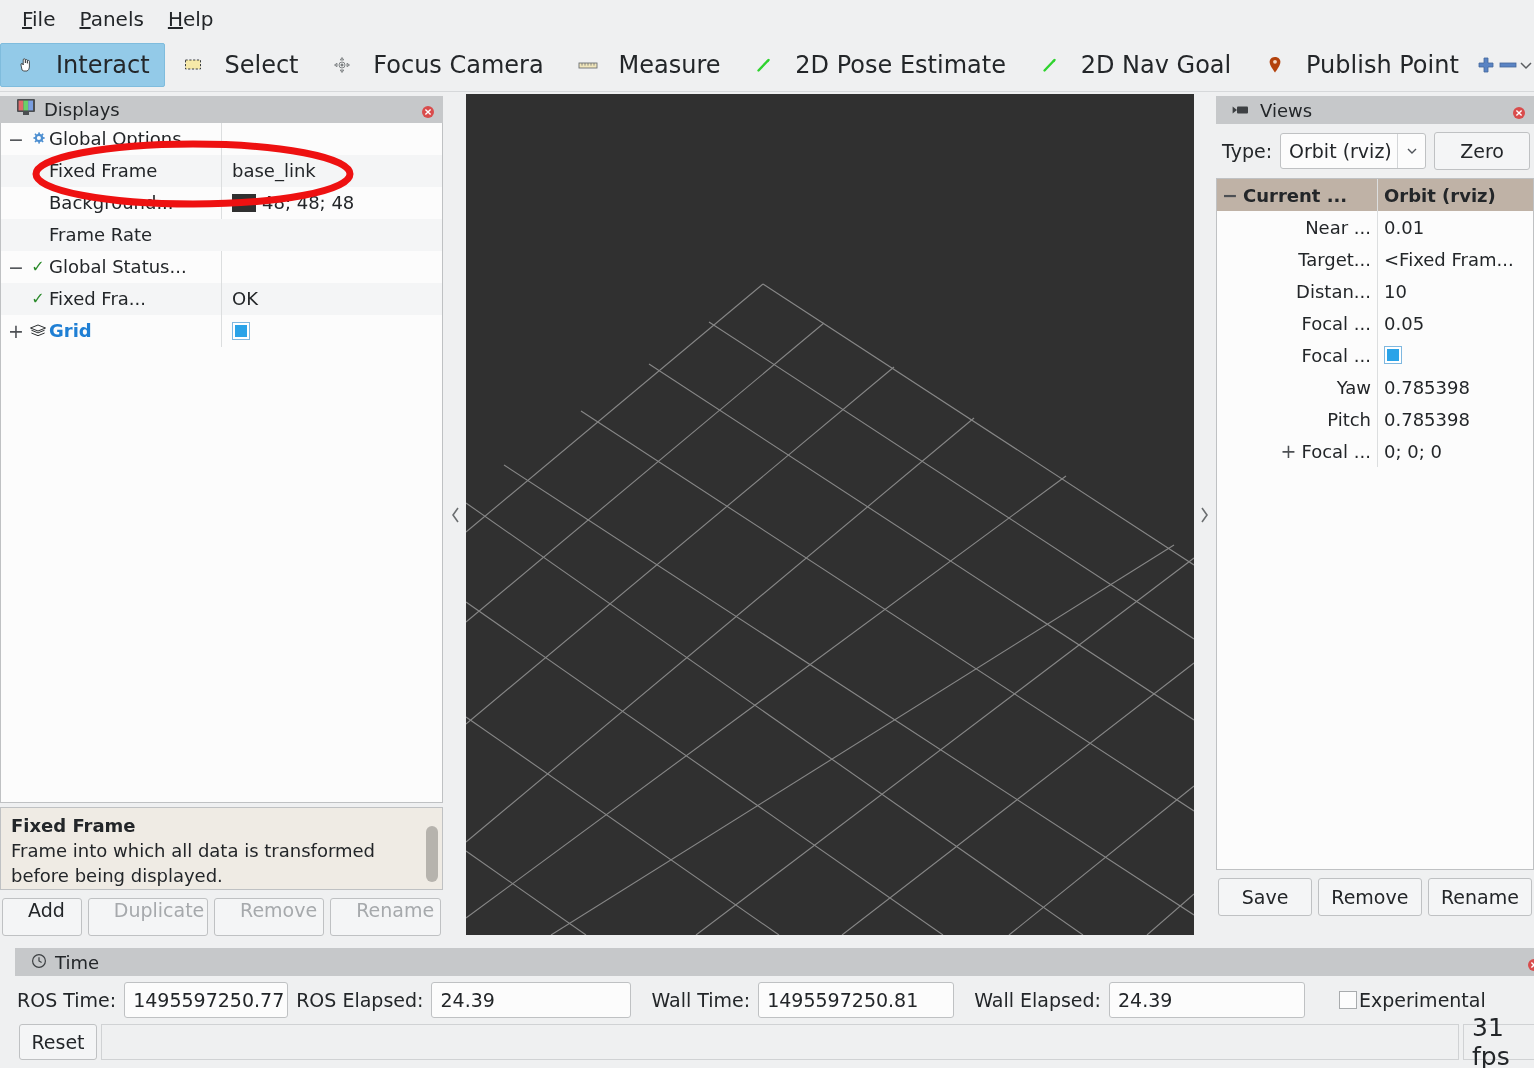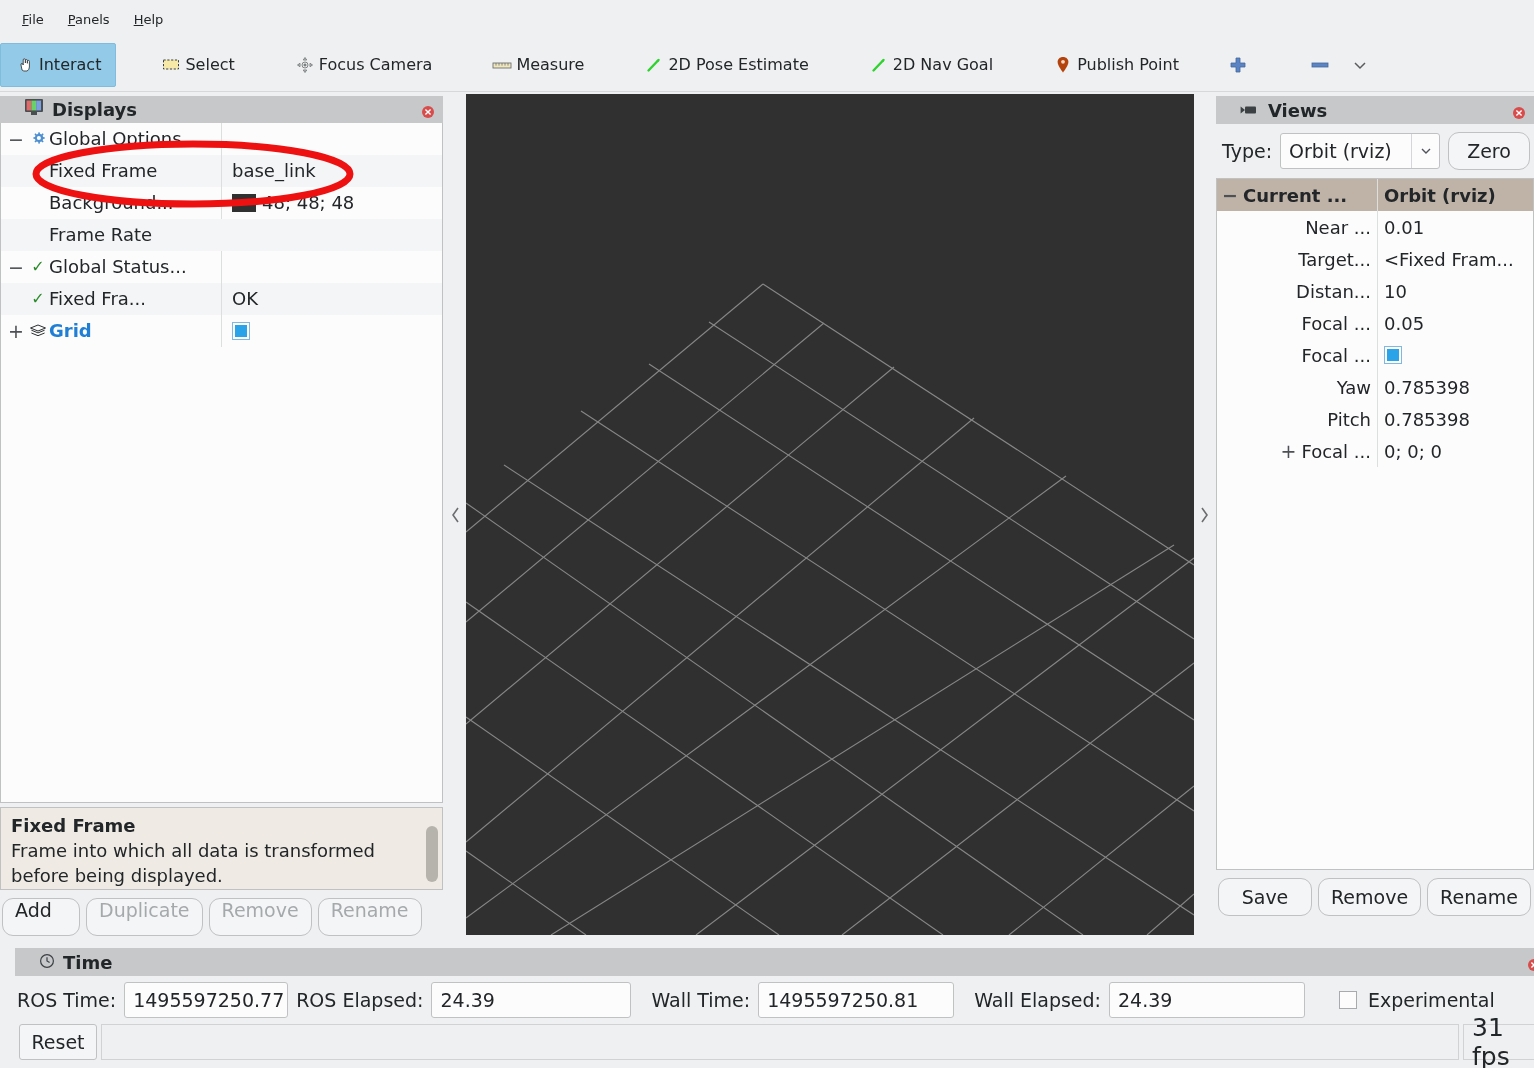--- a/index.html
+++ b/index.html
@@ -13,50 +13,50 @@
     color: #232629;
   }
   #app { position: relative; width: 1534px; height: 1068px; }
 
   
   .menubar {
     position: absolute; left: 0; top: 0; width: 1534px; height: 38px;
     background: #eff0f1; display: flex; align-items: center; padding-left: 10px;
   }
   .menu-item {
-    padding: 2px 12px; font-size: 13px; color: #232629; cursor: default;
+    padding: 2px 12px; font-size: 20px; color: #232629; cursor: default;
   }
   .menu-item u { text-decoration: underline; }
 
   
   .toolbar {
     position: absolute; left: 0; top: 38px; width: 1534px; height: 54px;
     background: #eff0f1; display: flex; align-items: center;
     border-bottom: 1px solid #d6d8da;
   }
   .tool-btn {
-    display: flex; align-items: center; gap: 4px;
+    display: flex; align-items: center; gap: 21px;
     height: 44px; padding: 0 14px; margin-right: 2px;
-    font-size: 16px; color: #232629; cursor: default; white-space: nowrap;
+    font-size: 24px; color: #232629; cursor: default; white-space: nowrap;
     border: 1px solid transparent; border-radius: 2px;
   }
   .tool-btn.active {
     background: #93cae8; border-color: #7fbcdd;
   }
   .tool-sep { width: 14px; }
   .tool-ico { width: 20px; height: 20px; display: inline-flex; align-items: center; justify-content: center; }
   .tool-iconly {
     width: 40px; height: 40px; display: flex; align-items: center; justify-content: center;
     cursor: default;
   }
 
   
   .panel-title {
     height: 28px; background: #c6c8ca; display: flex; align-items: center;
-    padding: 0 24px; font-size: 18px; color: #232629; position: relative; font-weight: bold;
+    padding: 0 16px; font-size: 18px; color: #232629; position: relative;
   }
   .panel-title .ttl { margin-left: 8px; }
   .close-x {
     position: absolute; right: 8px; top: 50%; transform: translateY(-50%);
     width: 14px; height: 14px;
   }
 
   
   #displays {
     position: absolute; left: 0; top: 96px; width: 443px; height: 840px;
@@ -105,22 +105,22 @@
   .descbox b { font-weight: bold; }
   .desc-scroll {
     position: absolute; right: 2px; top: 2px; bottom: 2px; width: 12px; background: #efebe4;
   }
   .desc-thumb {
     position: absolute; right: 2px; top: 16px; width: 12px; height: 56px;
     background: #b6b3ad; border-radius: 6px;
   }
   .btnrow { display: flex; gap: 6px; margin-top: 8px; padding: 0 2px; }
   .qbtn {
-    height: 38px; min-width: 78px; padding: 0 12px; font-size: 19px;
-    background: #f4f5f6; border: 1px solid #bfc1c3; border-radius: 11px;
+    height: 38px; min-width: 78px; padding: 0 25px; font-size: 19px;
+    background: #f4f5f6; border: 1px solid #bfc1c3; border-radius: 3px;
     color: #232629; cursor: default;
   }
   .qbtn.disabled { color: #a6a9ac; }
 
   
   #viewport {
     position: absolute; left: 466px; top: 94px; width: 728px; height: 841px;
     background: #303030; overflow: hidden;
   }
   #viewport svg { display: block; }
@@ -173,21 +173,21 @@
   .timerow {
     display: flex; align-items: center; height: 48px; padding: 0 2px; gap: 8px;
   }
   .tlbl { font-size: 19px; white-space: nowrap; }
   .tinput {
     height: 36px; background: #fcfcfc; border: 1px solid #bfc1c3; border-radius: 3px;
     display: flex; align-items: center; padding-left: 8px; font-size: 19px; color: #232629;
   }
   .w-ros { width: 164px; } .w-rel { width: 200px; }
   .w-wall { width: 196px; } .w-wrel { width: 196px; }
-  .expcheck { display: flex; align-items: center; gap: 11px; margin-left: 26px; }
+  .expcheck { display: flex; align-items: center; gap: 2px; margin-left: 26px; }
   .expbox { width: 18px; height: 18px; border: 1px solid #a8abad; background: #fcfcfc; }
   .statusrow { display: flex; align-items: stretch; height: 36px; padding: 0 4px; gap: 4px; }
   .reset-btn {
     width: 78px; font-size: 19px; background: #f4f5f6; border: 1px solid #bfc1c3;
     border-radius: 3px; display: flex; align-items: center; justify-content: center; cursor: default;
   }
   .statusbar {
     flex: 1; background: #eff0f1; border: 1px solid #d0d2d4;
   }
   .fps {

